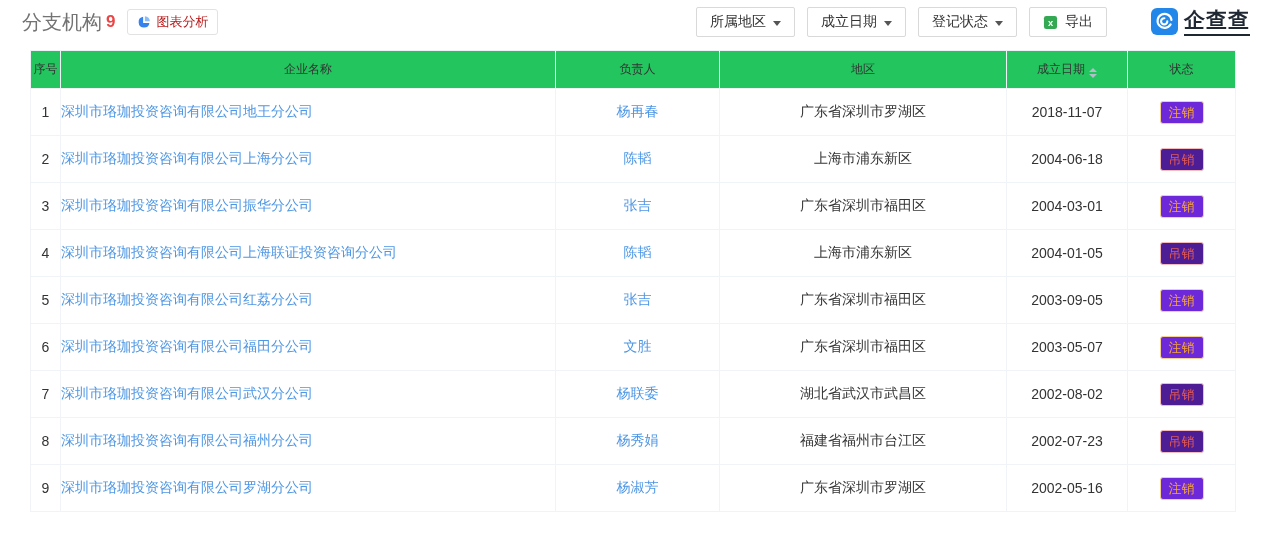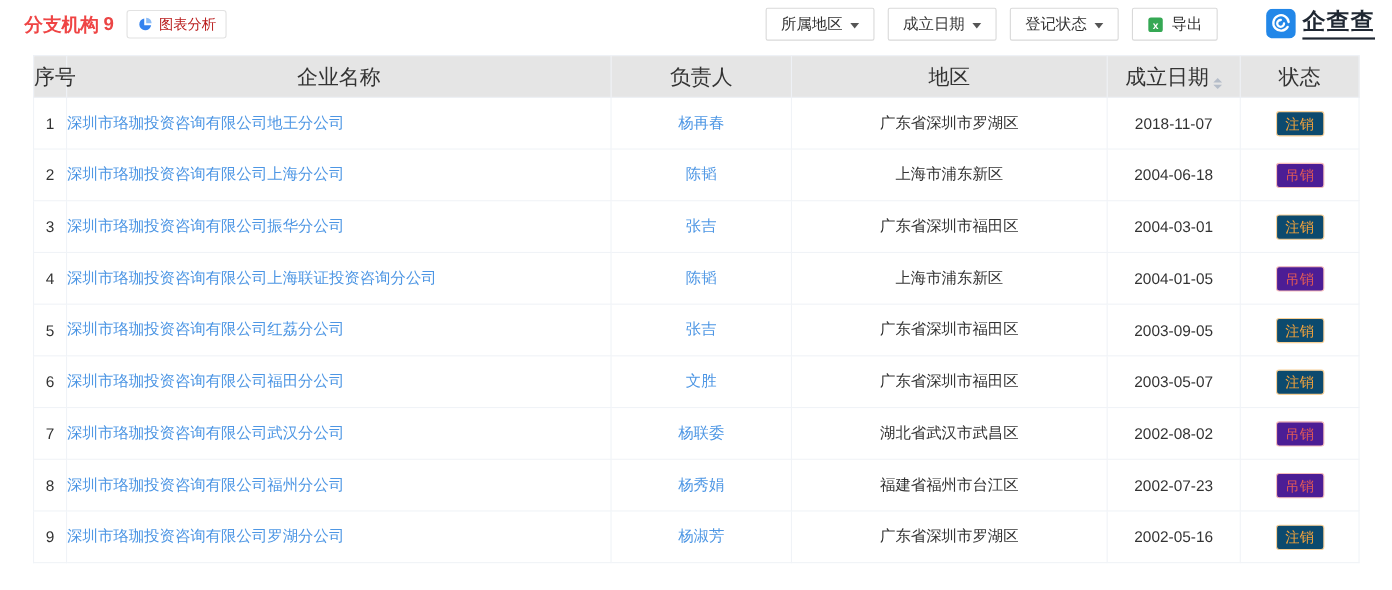--- a/index.html
+++ b/index.html
@@ -8,21 +8,21 @@
     --brand-blue:#2287e8;
     --cancelled:#f5a33a;
     --revoked:#e25a56;
   }
   *{margin:0;padding:0;box-sizing:border-box;}
   html,body{width:1265px;height:536px;background:#fff;overflow:hidden;
     font-family:"Liberation Sans","DejaVu Sans",sans-serif;color:#333;}
   .topbar{display:flex;justify-content:space-between;align-items:center;
     padding:6px 15px 0 22px;height:38px;}
   .topbar-left{display:flex;align-items:center;gap:12px;}
-  .page-title{font-size:17px;font-weight:bold;color:#ef4444;}
+  .page-title{font-size:20px;font-weight:normal;color:#737373;}
   .count{font-size:17px;font-weight:bold;color:#eb4545;margin-left:-8px;}
   .chart-btn{display:inline-flex;align-items:center;gap:5px;height:26px;
     padding:0 9px;background:#fff;border:1px solid #e2e2e2;border-radius:3px;
     font-size:13px;color:#b91c1c;cursor:pointer;font-family:inherit;}
   .topbar-right{display:flex;align-items:center;gap:12px;}
   .batch-btn{display:inline-flex;align-items:center;gap:6px;height:28px;
     padding:0 10px;background:#fff;border:1px solid #9cc5f5;border-radius:4px;
     font-size:14px;color:var(--accent-blue);cursor:pointer;font-family:inherit;}
   .play-icon{width:0;height:0;border-left:6px solid var(--accent-blue);
     border-top:4px solid transparent;border-bottom:4px solid transparent;display:inline-block;}
@@ -31,34 +31,34 @@
     font-size:14px;color:#333;cursor:pointer;font-family:inherit;text-align:center;}
   .caret-down{width:0;height:0;border-top:5px solid #555;
     border-left:4px solid transparent;border-right:4px solid transparent;display:inline-block;margin-top:2px;}
   .brand{display:inline-flex;align-items:center;gap:6px;cursor:pointer;margin-left:32px;}
   .brand-text{font-size:21px;font-weight:bold;color:#1f2732;letter-spacing:1px;
     border-bottom:2px solid #1f2732;padding-bottom:1px;line-height:1.15;}
   
   .grid-wrap{margin:12px 30px 0 30px;}
   table{width:1205px;border-collapse:collapse;table-layout:fixed;
     border:1px solid #e8edf3;}
-  thead th{height:38px;background:#e5e5e5;font-weight:400;font-size:19px;
+  thead th{height:38px;background:#22c55e;font-weight:400;font-size:12px;
     color:#333;text-align:center;border:1px solid #eef1f6;white-space:nowrap;}
   tbody td{height:47px;font-size:14px;text-align:center;
     border:1px solid #f0f3f7;background:#fff;white-space:nowrap;overflow:hidden;}
   td.c-company{text-align:left;}
   a.link{color:var(--link-blue);text-decoration:none;cursor:pointer;}
   .th-sort{cursor:pointer;}
   .sort-icon{display:inline-flex;flex-direction:column;gap:2px;margin-left:4px;vertical-align:1px;}
   .sort-icon i{width:0;height:0;border-left:4px solid transparent;border-right:4px solid transparent;display:block;}
   .sort-icon .up{border-bottom:4px solid #b5bdc9;}
   .sort-icon .down{border-top:4px solid #b5bdc9;}
   .badge{display:inline-block;font-size:13px;line-height:1;padding:4px 8px;
     border-radius:3px;border:1px solid transparent;}
-  .badge.cancelled{color:var(--cancelled);border-color:#f7d097;background:#0c4a6e;}
+  .badge.cancelled{color:var(--cancelled);border-color:#f7d097;background:#6d28d9;}
   .badge.revoked{color:var(--revoked);border-color:#f5bcbc;background:#4c1d95;}
 </style>
 </head>
 <body>
 
 <header class="topbar">
   <div class="topbar-left">
     <span class="page-title">分支机构</span>
     <span class="count">9</span>
     <button class="chart-btn">

